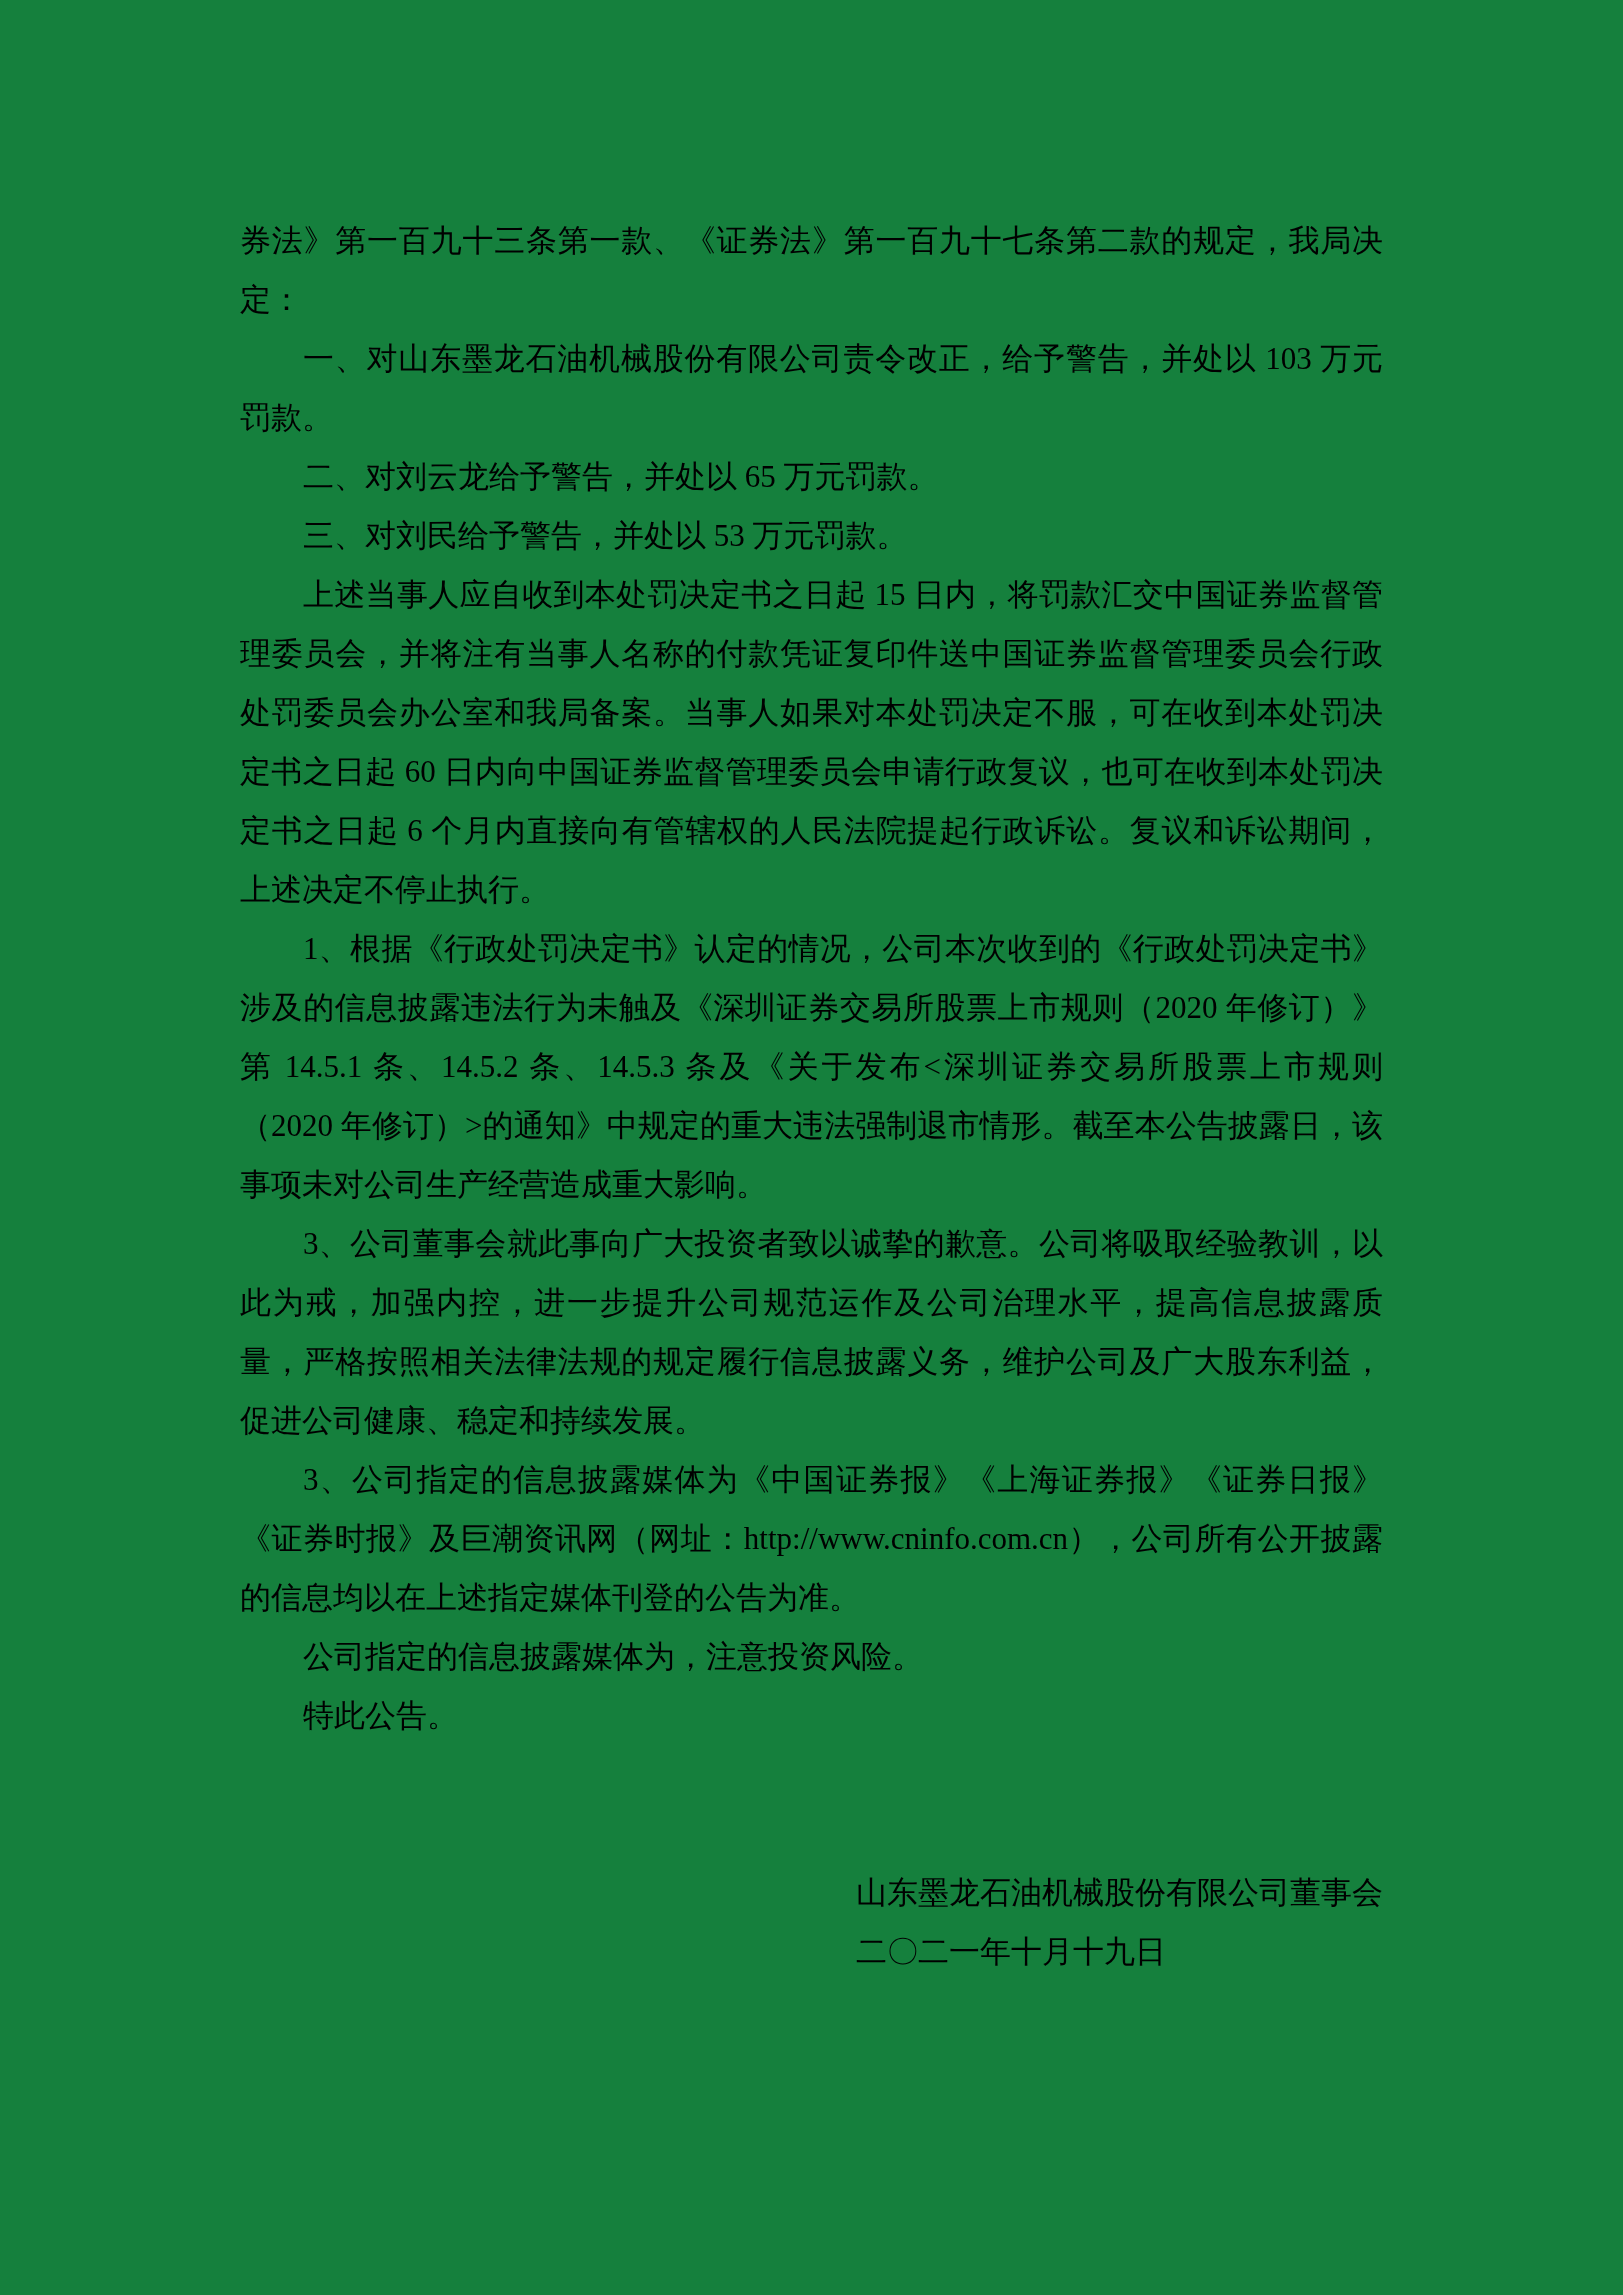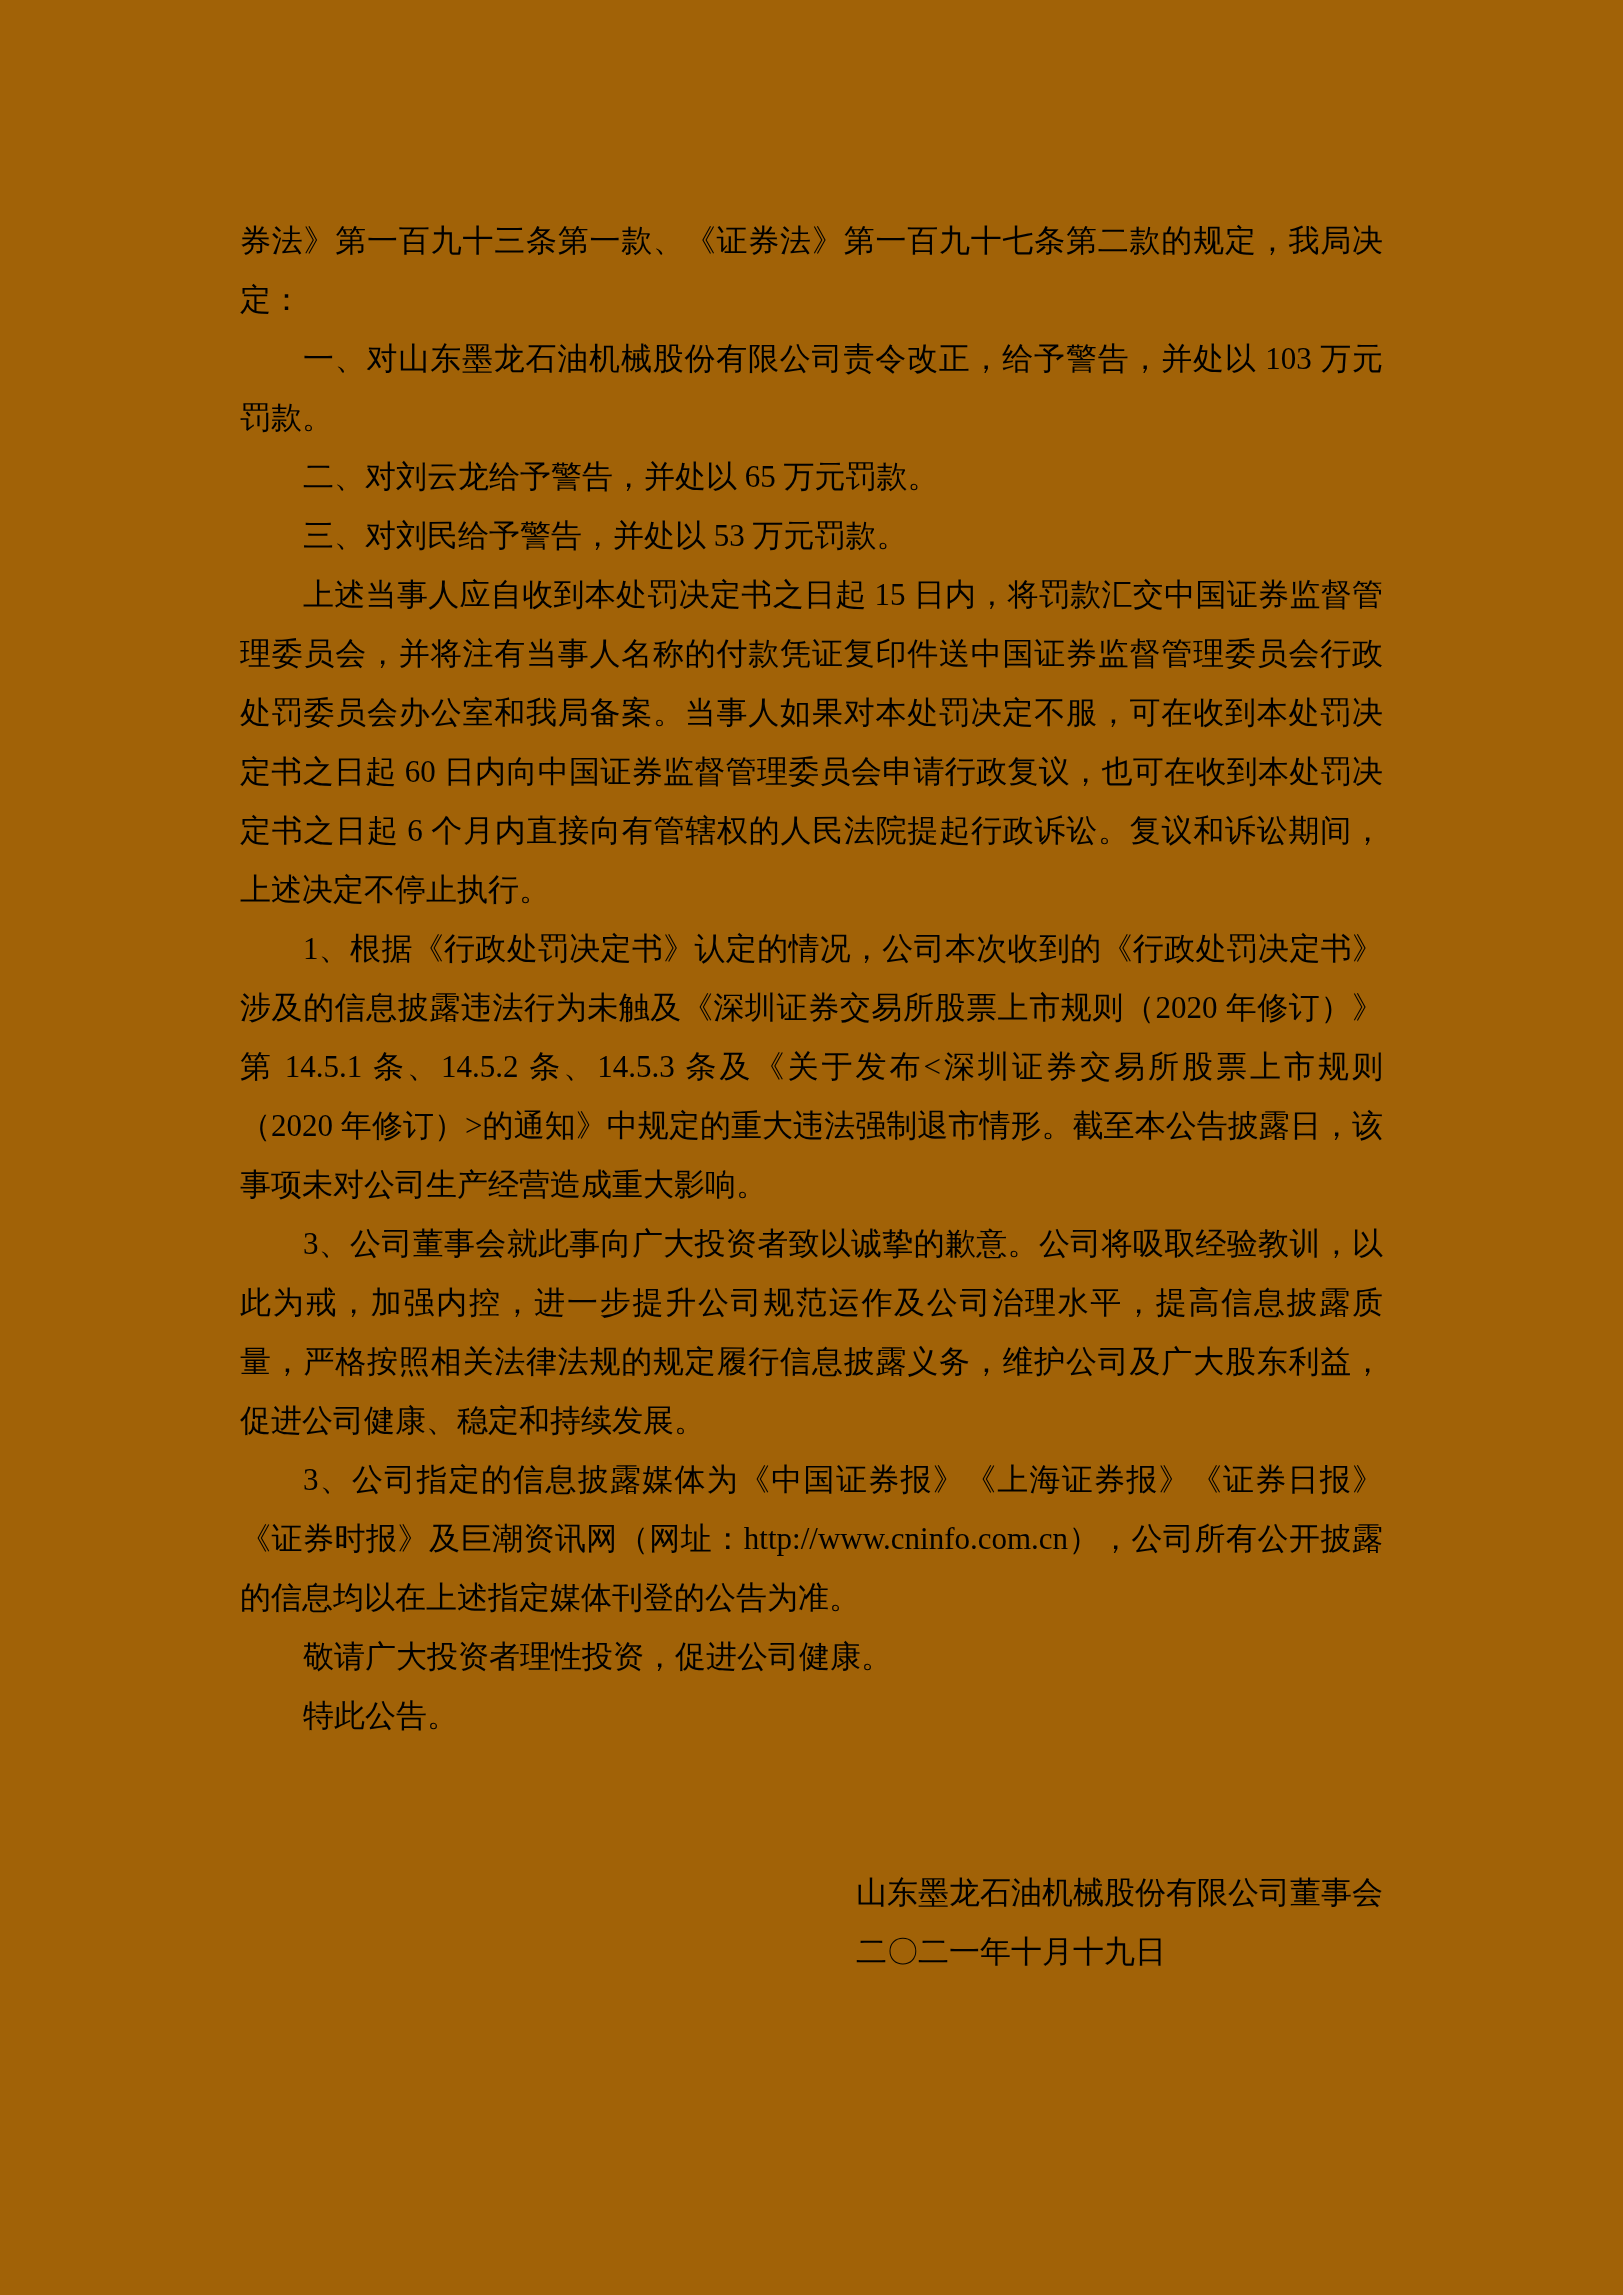--- a/index.html
+++ b/index.html
@@ -5,21 +5,21 @@
   html, body {
     margin: 0;
     padding: 0;
     background: #ffffff;
   }
   .page {
     position: relative;
     width: 1623px;
     height: 2295px;
     margin: 0 auto;
-    background: #a16207;
+    background: #15803d;
     box-sizing: border-box;
     padding: 211px 240px 0 240px;
     font-family: "Liberation Serif", "DejaVu Serif", serif;
     font-size: 31px;
     line-height: 59px;
     color: #000000;
     overflow: hidden;
   }
   .page p {
     margin: 0;
@@ -59,21 +59,21 @@
 
   <p class="indent">上述当事人应自收到本处罚决定书之日起 15 日内，将罚款汇交中国证券监督管理委员会，并将注有当事人名称的付款凭证复印件送中国证券监督管理委员会行政处罚委员会办公室和我局备案。当事人如果对本处罚决定不服，可在收到本处罚决定书之日起 60 日内向中国证券监督管理委员会申请行政复议，也可在收到本处罚决定书之日起 6 个月内直接向有管辖权的人民法院提起行政诉讼。复议和诉讼期间，上述决定不停止执行。</p>
 
 
   <p class="indent">1、根据《行政处罚决定书》认定的情况，公司本次收到的《行政处罚决定书》涉及的信息披露违法行为未触及《深圳证券交易所股票上市规则（2020 年修订）》第 14.5.1 条、14.5.2 条、14.5.3 条及《关于发布&lt;深圳证券交易所股票上市规则（2020 年修订）&gt;的通知》中规定的重大违法强制退市情形。截至本公告披露日，该事项未对公司生产经营造成重大影响。</p>
 
   <p class="indent">3、公司董事会就此事向广大投资者致以诚挚的歉意。公司将吸取经验教训，以此为戒，加强内控，进一步提升公司规范运作及公司治理水平，提高信息披露质量，严格按照相关法律法规的规定履行信息披露义务，维护公司及广大股东利益，促进公司健康、稳定和持续发展。</p>
 
   <p class="indent">3、公司指定的信息披露媒体为《中国证券报》《上海证券报》《证券日报》《证券时报》及巨潮资讯网（网址：http://www.cninfo.com.cn），公司所有公开披露的信息均以在上述指定媒体刊登的公告为准。</p>
 
-  <p class="indent">敬请广大投资者理性投资，促进公司健康。</p>
+  <p class="indent">公司指定的信息披露媒体为，注意投资风险。</p>
 
   <p class="indent closing">特此公告。</p>
 
   <div class="signature">
     <div class="signature-inner">
       <p>山东墨龙石油机械股份有限公司董事会</p>
       <p>二〇二一年十月十九日</p>
     </div>
   </div>
 

